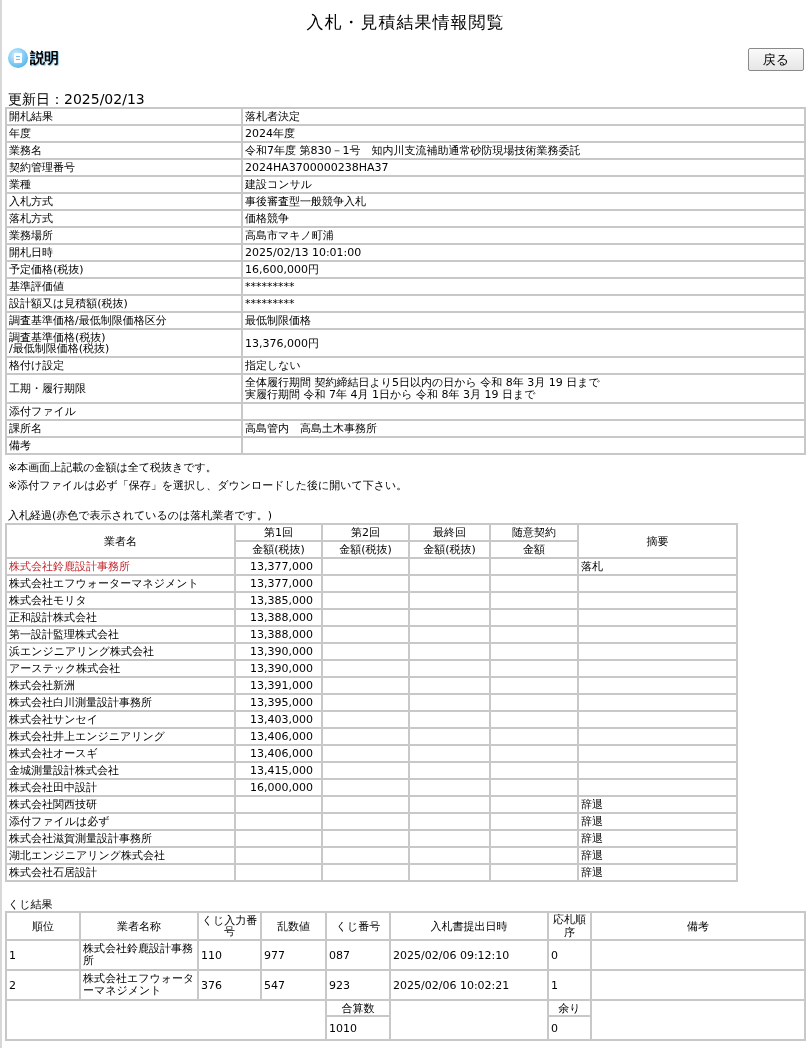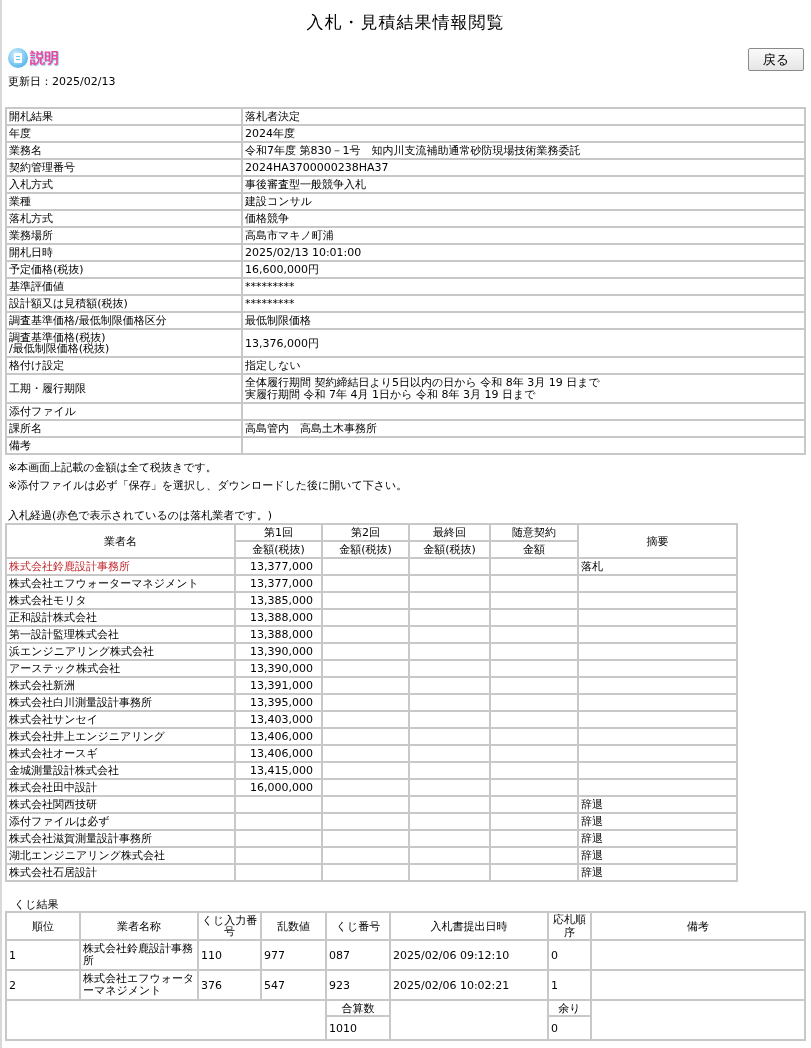--- a/index.html
+++ b/index.html
@@ -4,36 +4,36 @@
 <style>
   * { box-sizing: border-box; margin: 0; padding: 0; }
   html, body { width: 811px; height: 1048px; background: #ffffff; overflow: hidden; }
   body { font-family: "DejaVu Sans", "Liberation Sans", sans-serif; font-size: 11px; color: #000; position: relative; }
   .left-edge { position: absolute; left: 0; top: 0; width: 2px; height: 1048px; background: #d8d8d8; }
   .title { position: absolute; top: 11px; left: 0; width: 811px; text-align: center; font-size: 17px; letter-spacing: 1px; }
   .help-link { position: absolute; left: 8px; top: 48px; display: flex; align-items: center; gap: 2px; cursor: pointer; }
   .help-icon { width: 20px; height: 20px; border-radius: 50%; background: radial-gradient(circle at 40% 35%, #d9f0ff, #6ec3f0 60%, #3a9fd8); display: flex; align-items: center; justify-content: center; }
   .help-icon span { width: 8px; height: 10px; background: #fff; border-radius: 1px; position: relative; }
   .help-icon span::after { content: ""; position: absolute; left: 2px; right: 2px; top: 3px; height: 1px; background: #6ec3f0; box-shadow: 0 3px 0 #6ec3f0; }
-  .help-text { font-size: 15px; font-weight: bold; color: #ec4899; text-shadow: 1px 1px 0 #9ed4f5; letter-spacing: -1px; }
+  .help-text { font-size: 15px; font-weight: bold; color: #000000; text-shadow: 1px 1px 0 #9ed4f5; letter-spacing: -1px; }
   .back-btn { position: absolute; right: 7px; top: 48px; width: 56px; height: 23px; border: 1px solid #8a8a8a; border-radius: 2px; background: linear-gradient(#fafafa, #e6e6e6); font-size: 13px; font-family: Liberation Serif, serif; cursor: pointer; }
-  .updated { position: absolute; left: 8px; top: 74px; font-size: 11px; }
+  .updated { position: absolute; left: 8px; top: 91px; font-size: 14px; }
   table { border-collapse: collapse; font-size: 11px; }
   td, th { border: 2px solid #c8c8c8; font-weight: normal; padding: 0 2px; line-height: 13px; vertical-align: middle; }
   .info-table { position: absolute; left: 5px; top: 107px; width: 801px; }
   .info-table td { height: 17px; border-radius: 7px; }
   .info-table td.k { width: 236px; }
   .notes { position: absolute; left: 8px; top: 459px; line-height: 18px; }
   .bid-caption { position: absolute; left: 8px; top: 508px; }
   .bid-table { position: absolute; left: 5px; top: 523px; width: 733px; }
   .bid-table th { text-align: center; height: 17px; }
   .bid-table td { height: 17px; }
   .bid-table td.amt { text-align: right; padding-right: 8px; }
   .winner { color: #c0282e; }
-  .lot-caption { position: absolute; left: 14px; top: 897px; }
+  .lot-caption { position: absolute; left: 8px; top: 897px; }
   .lot-table { position: absolute; left: 5px; top: 911px; width: 801px; }
   .lot-table th { text-align: center; height: 28px; }
   .lot-table td { height: 30px; }
   .lot-table td.sub { height: 24px; border-radius: 6px; }
   .lot-table th.sub { height: 16px; }
 </style>
 </head>
 <body>
 
 <div class="left-edge"></div>
@@ -63,26 +63,26 @@
       </tr>
       <tr>
         <td class="k">業務名</td>
         <td>令和7年度 第830－1号　知内川支流補助通常砂防現場技術業務委託</td>
       </tr>
       <tr>
         <td class="k">契約管理番号</td>
         <td>2024HA3700000238HA37</td>
       </tr>
       <tr>
+        <td class="k">業種</td>
+        <td>建設コンサル</td>
+      </tr>
+      <tr>
         <td class="k">入札方式</td>
         <td>事後審査型一般競争入札</td>
-      </tr>
-      <tr>
-        <td class="k">業種</td>
-        <td>建設コンサル</td>
       </tr>
       <tr>
         <td class="k">落札方式</td>
         <td>価格競争</td>
       </tr>
       <tr>
         <td class="k">業務場所</td>
         <td>高島市マキノ町浦</td>
       </tr>
       <tr>

